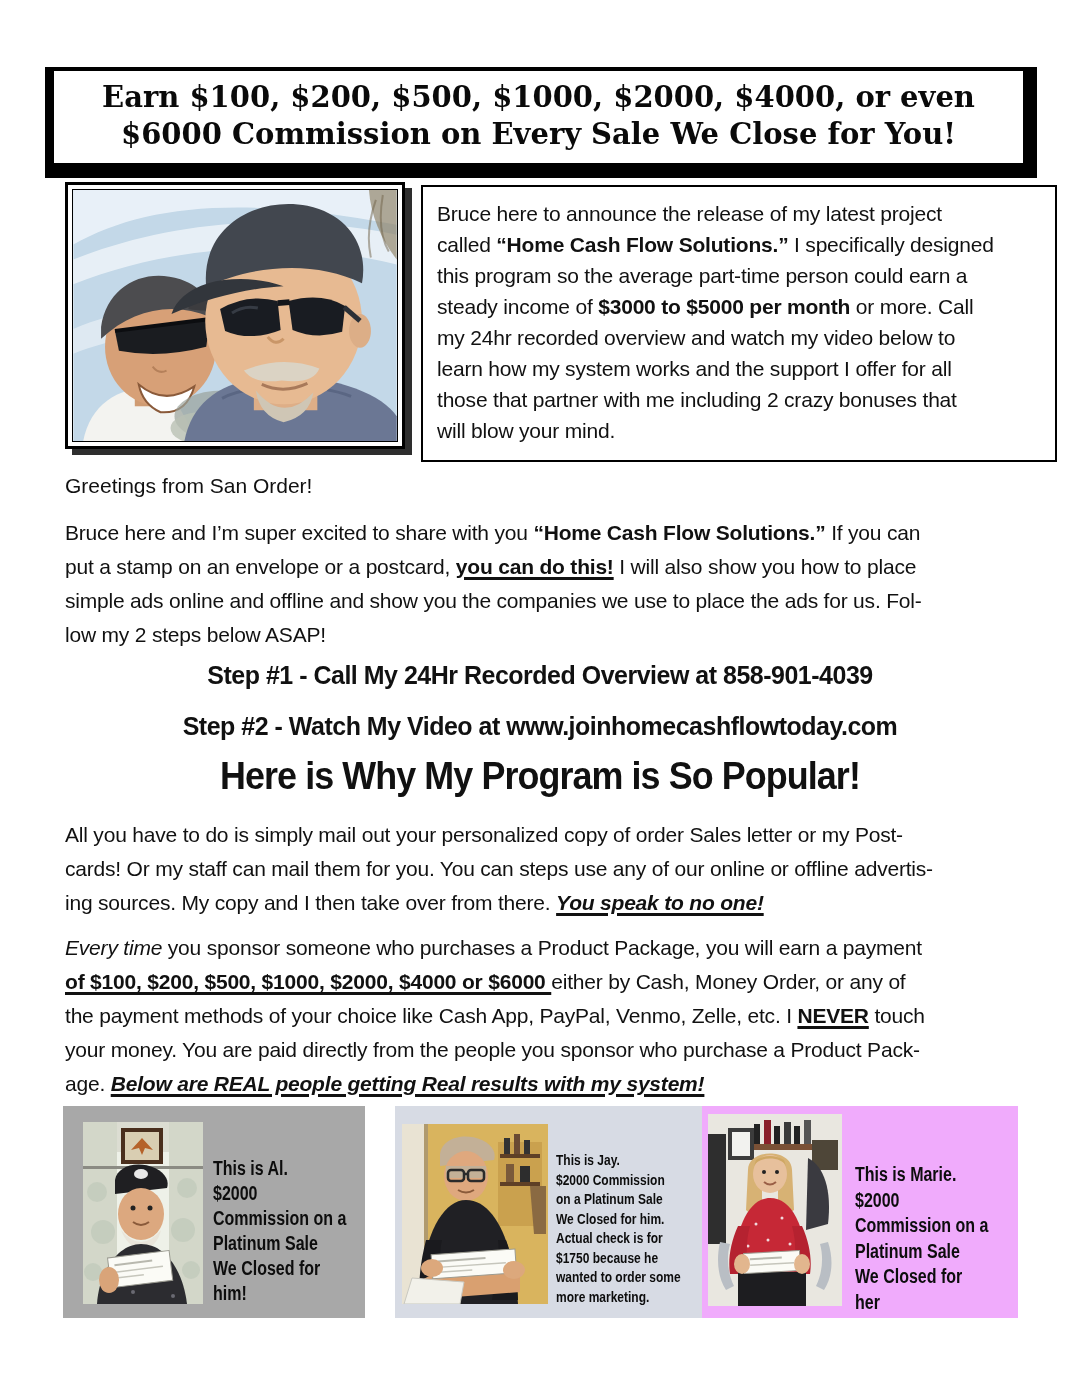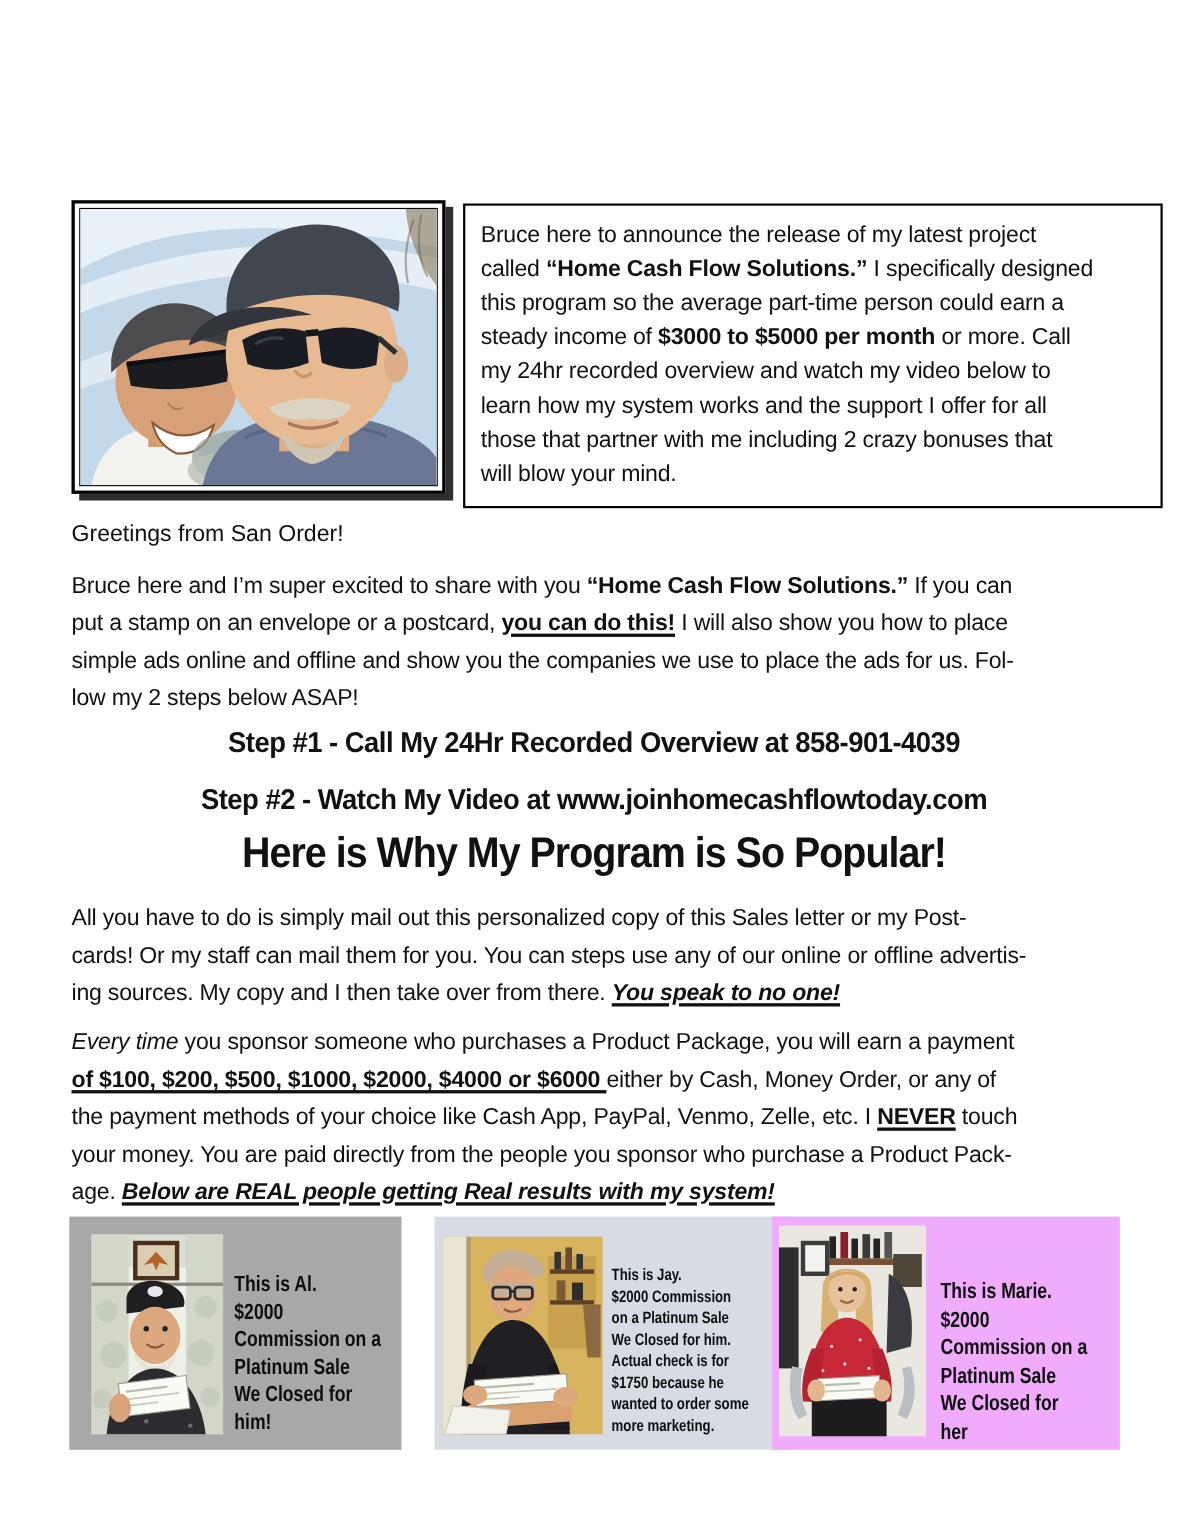--- a/index.html
+++ b/index.html
@@ -69,20 +69,26 @@
   }
   .cap1 { left:150px; top:50px;  font-size:20px; line-height:25px; width:190px; }
   .cap2 { left:161px; top:44px;  font-size:15px; line-height:19.5px; width:200px; }
   .cap3 { left:153px; top:56px;  font-size:20px; line-height:25.5px; width:200px; }
 </style>
 </head>
 <body>
 
 <div class="page">
 
+  <div class="banner">
+    <div class="banner-inner">
+      <div class="banner-line">Earn $100, $200, $500, $1000, $2000, $4000, or even</div>
+      <div class="banner-line">$6000 Commission on Every Sale We Close for You!</div>
+    </div>
+  </div>
 
   <div class="photo-frame">
     <svg width="326" height="253" viewBox="0 0 326 253">
       <rect width="326" height="253" fill="#c3d8e8"></rect>
       <path d="M0 55 C70 15 170 5 326 35 L326 0 L0 0 Z" fill="#eef5fa" opacity=".85"></path>
       <path d="M0 95 C90 60 200 45 326 75 L326 45 C200 20 90 35 0 70 Z" fill="#ffffff" opacity=".6"></path>
       <path d="M0 140 C60 115 140 105 200 115 L180 145 C120 135 50 145 0 165 Z" fill="#ffffff" opacity=".45"></path>
       <path d="M298 0 L326 0 L326 70 C312 52 300 28 298 0 Z" fill="#8d7f63" opacity=".65"></path>
       <path d="M305 10 C298 30 296 50 300 68 M312 5 C308 28 310 48 318 62" stroke="#6f6248" stroke-width="2" fill="none" opacity=".5"></path>
 
@@ -128,21 +134,21 @@
 
   <div class="greeting">Greetings from San Order!</div>
 
   <div class="para para1"><span>Bruce here and I’m super excited to share with you </span><span class="b">“Home Cash Flow Solutions.”</span><span> If you can</span><br><span>put a stamp on an envelope or a postcard, </span><span class="b u">you can do this!</span><span> I will also show you how to place</span><br><span>simple ads online and offline and show you the companies we use to place the ads for us.  Fol-</span><br><span>low my 2 steps below ASAP!</span></div>
 
   <div class="step step1">Step #1 - Call My 24Hr Recorded Overview at 858-901-4039</div>
   <div class="step step2">Step #2 - Watch My Video at www.joinhomecashflowtoday.com</div>
 
   <div class="popular">Here is Why My Program is So Popular!</div>
 
-  <div class="para para2"><span>All you have to do is simply mail out this personalized copy of this Sales letter or my Post-</span><br><span>cards! Or my staff can mail them for you. You can steps use any of our online or offline advertis-</span><br><span>ing sources. My copy and I then take over from there. </span><span class="b i u">You speak to no one!</span></div>
+  <div class="para para2"><span>All you have to do is simply mail out your personalized copy of order Sales letter or my Post-</span><br><span>cards! Or my staff can mail them for you. You can steps use any of our online or offline advertis-</span><br><span>ing sources. My copy and I then take over from there. </span><span class="b i u">You speak to no one!</span></div>
   <div class="para para3"><span class="i">Every time</span><span> you sponsor someone who purchases a Product Package, you will earn a payment</span><br><span class="b u">of $100, $200, $500, $1000, $2000, $4000 or $6000 </span><span>either by Cash, Money Order, or any of</span><br><span>the payment methods of your choice like Cash App, PayPal, Venmo, Zelle, etc. I </span><span class="b u">NEVER</span><span> touch</span><br><span>your money. You are paid directly from the people you sponsor who purchase a Product Pack-</span><br><span>age. </span><span class="b i u">Below are REAL people getting Real results with my system!</span></div>
 
   <div class="tpanel tpanel1" style="background:#a8a8a8;">
     <div class="tphoto" style="left:20px; top:16px;">
       <svg width="120" height="182" viewBox="0 0 120 182">
         <rect width="120" height="182" fill="#dcddd2"></rect>
         <rect x="0" y="0" width="34" height="182" fill="#d3d7c9"></rect>
         <rect x="86" y="0" width="34" height="182" fill="#d3d7c9"></rect>
         <circle cx="14" cy="70" r="10" fill="#c2cabb" opacity=".8"></circle>
           <circle cx="20" cy="110" r="12" fill="#c2cabb" opacity=".8"></circle>

